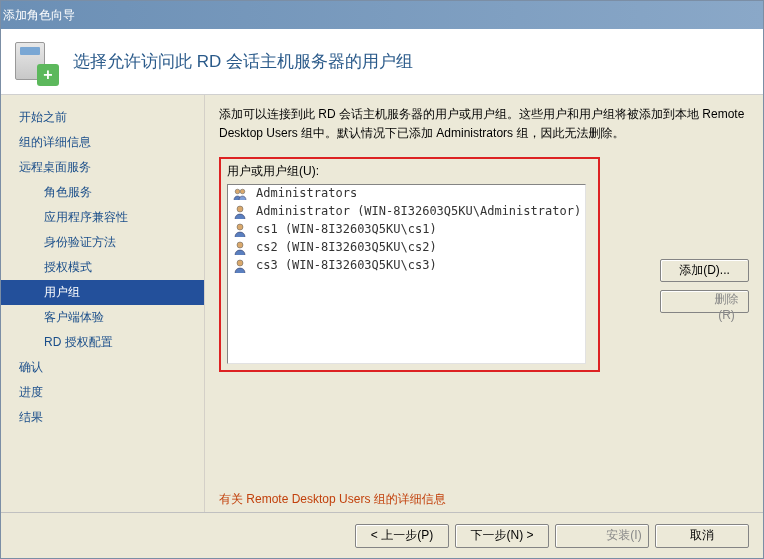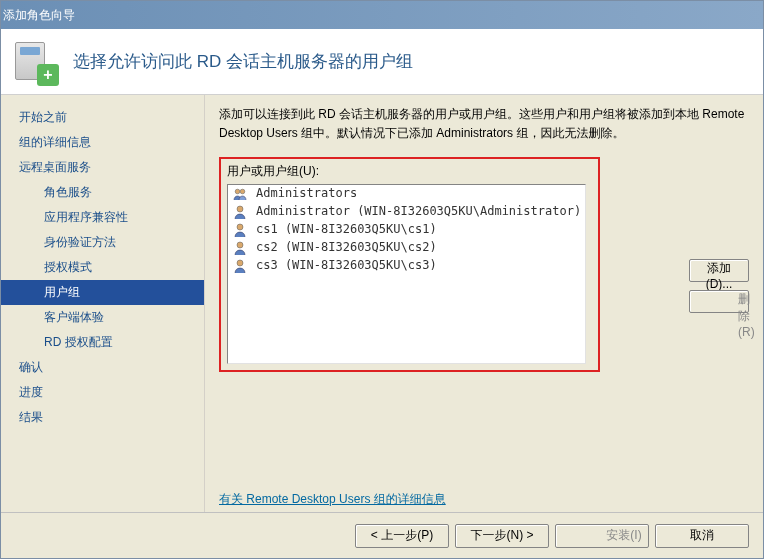--- a/index.html
+++ b/index.html
@@ -150,39 +150,38 @@
   .icon-user svg, .icon-group svg { display:block; }
   .right-buttons {
     position: absolute;
     right: 14px;
     top: 164px;
     display: flex;
     flex-direction: column;
     gap: 8px;
   }
   .win-btn {
-    width: 60px;
+    width: 89px;
     height: 23px;
     background: #ece9d8;
     border: 1px solid #848484;
     border-radius: 2px;
     box-shadow: inset 1px 1px 0 #fff;
     text-align: center;
     font-size: 12px;
     padding: 0 4px;
     cursor: pointer;
   }
   .win-btn:disabled {
     color: #888;
     cursor: default;
     padding-left: 48px;
   }
   .link {
-    color: #0369a1;
-    text-decoration: underline;
+    color: #c2410c;
     cursor: pointer;
     margin-top: auto;
     padding-top: 18px;
     display: inline-block;
   }
   .footer {
     height: 46px;
     border-top: 1px solid #c0c0c0;
     display: flex;
     align-items: center;

